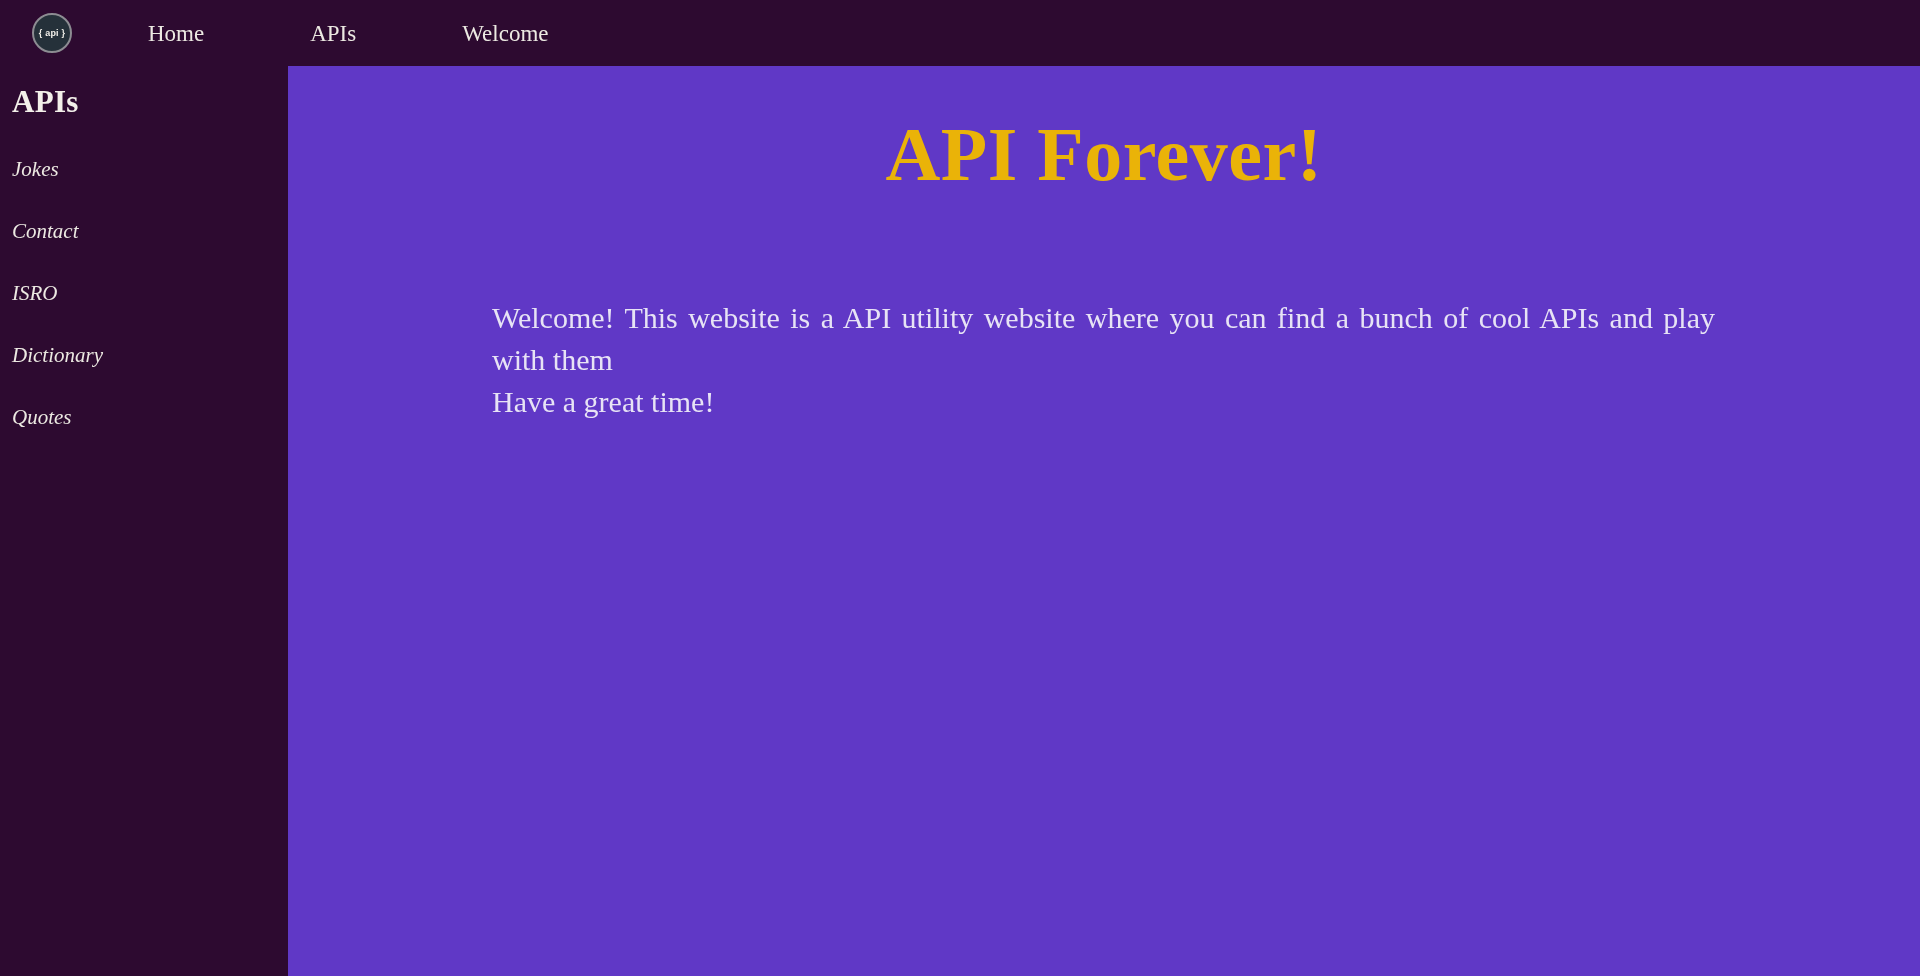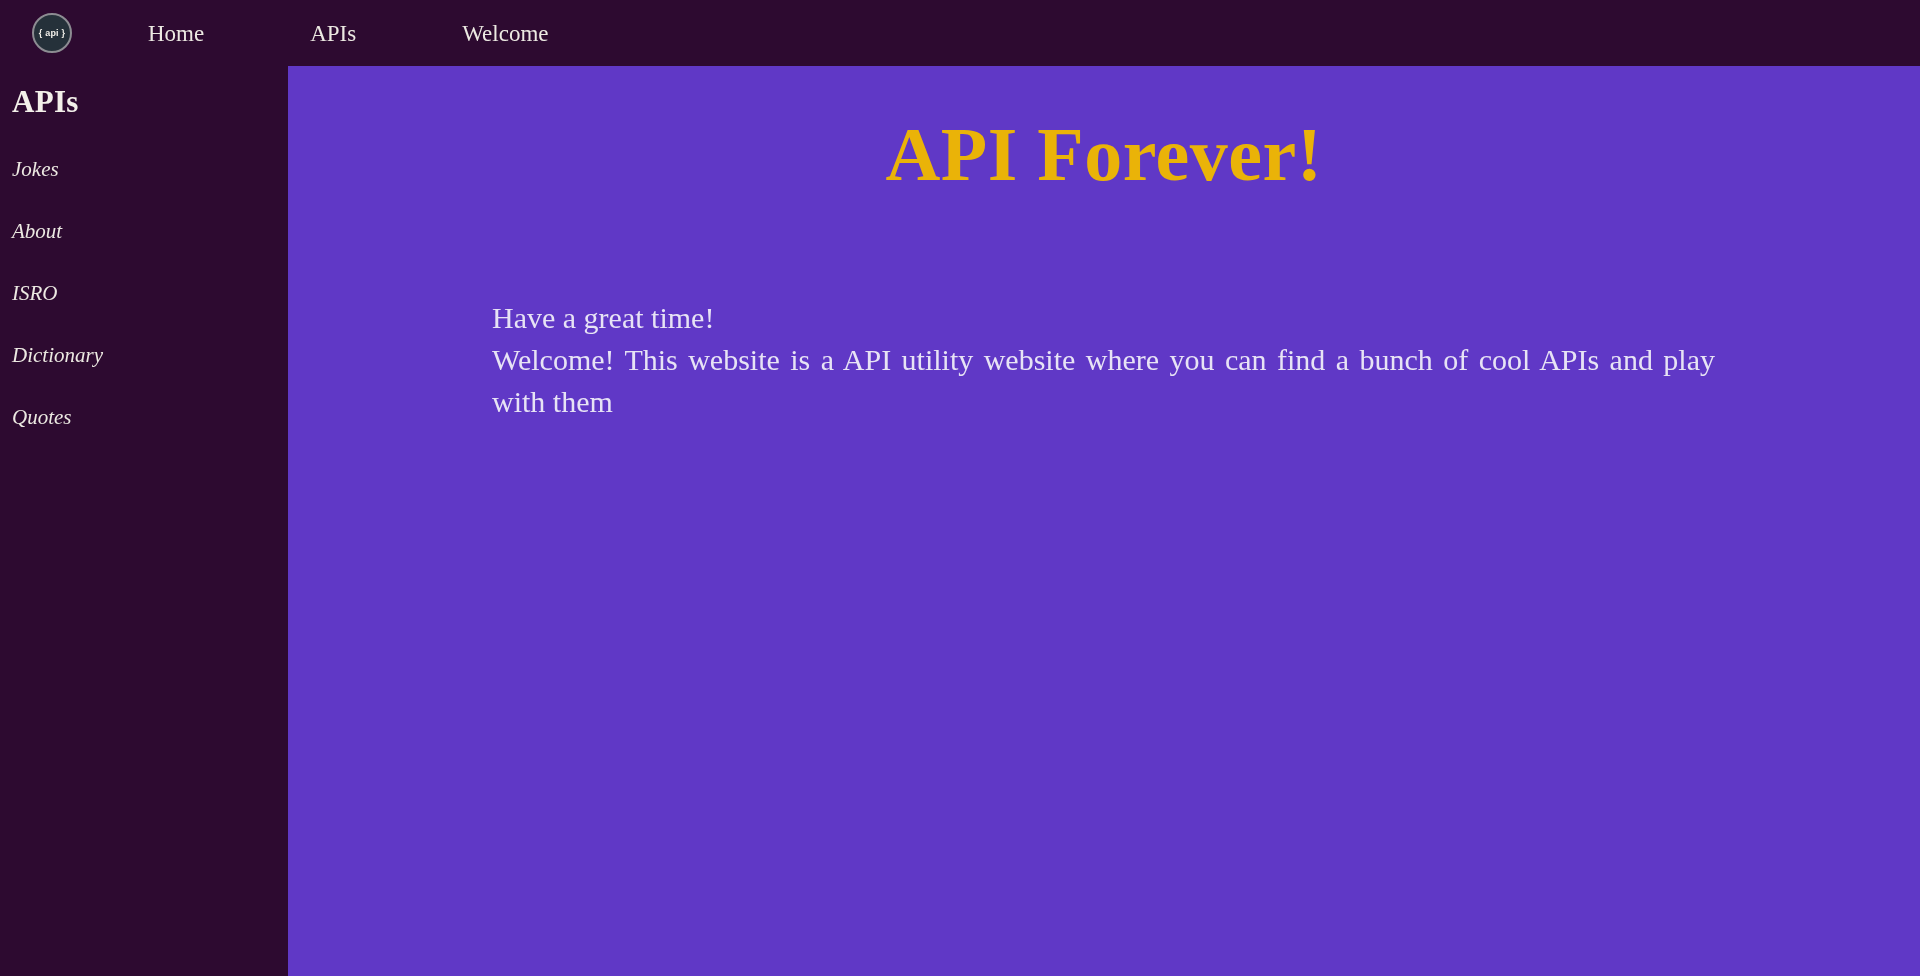--- a/index.html
+++ b/index.html
@@ -150,31 +150,31 @@
     <a class="nav-link" href="#">Welcome</a>
   </div>
 
 </div>
 
 <div class="sidebar">
 
   <div class="sidebar-title">APIs</div>
 
   <a class="sidebar-item" href="#">Jokes</a>
-  <a class="sidebar-item" href="#">About</a>
+  <a class="sidebar-item" href="#">Contact</a>
   <a class="sidebar-item" href="#">ISRO</a>
   <a class="sidebar-item" href="#">Dictionary</a>
   <a class="sidebar-item" href="#">Quotes</a>
 
 </div>
 
 <div class="content">
 
   <h1 class="page-heading">API Forever!</h1>
 
   <div class="intro-block">
+    <p class="intro-paragraph">Welcome! This website is a API utility website where you can find a bunch of cool APIs and play with them</p>
     <p class="intro-paragraph">
       <span class="nowrap-line">Have a great time!</span>
     </p>
-    <p class="intro-paragraph">Welcome! This website is a API utility website where you can find a bunch of cool APIs and play with them</p>
   </div>
 
 </div>
 
 </body></html>

